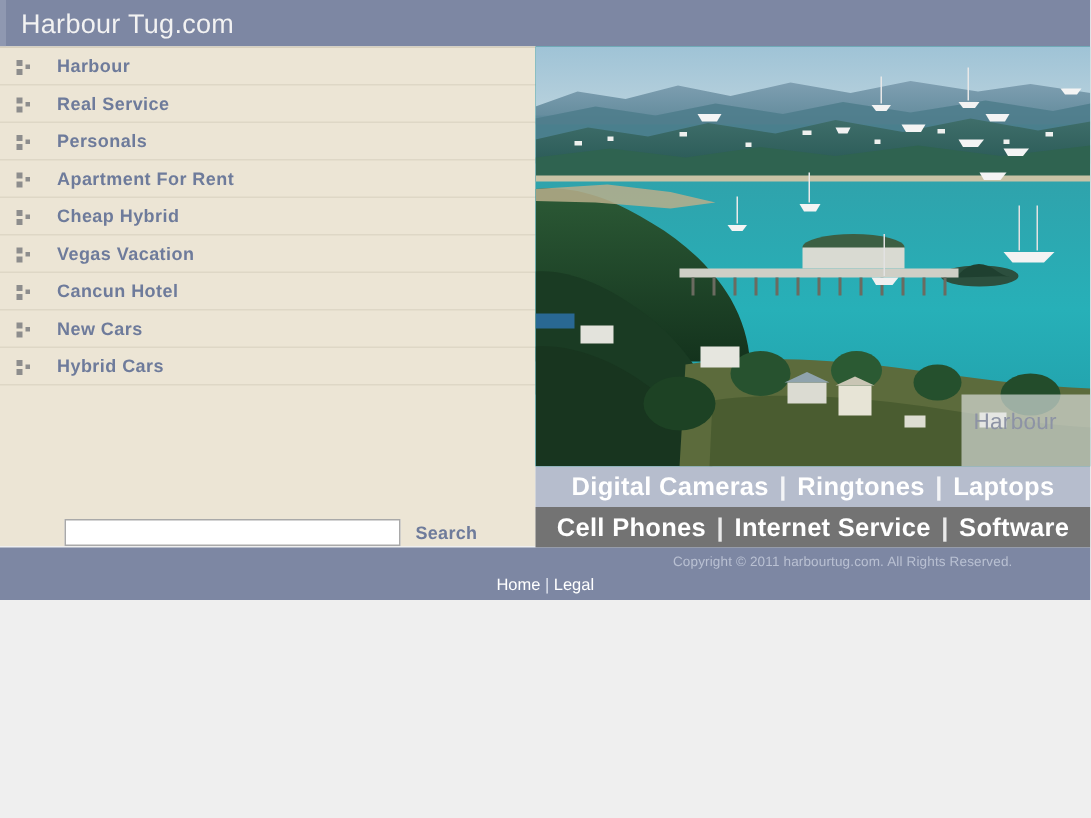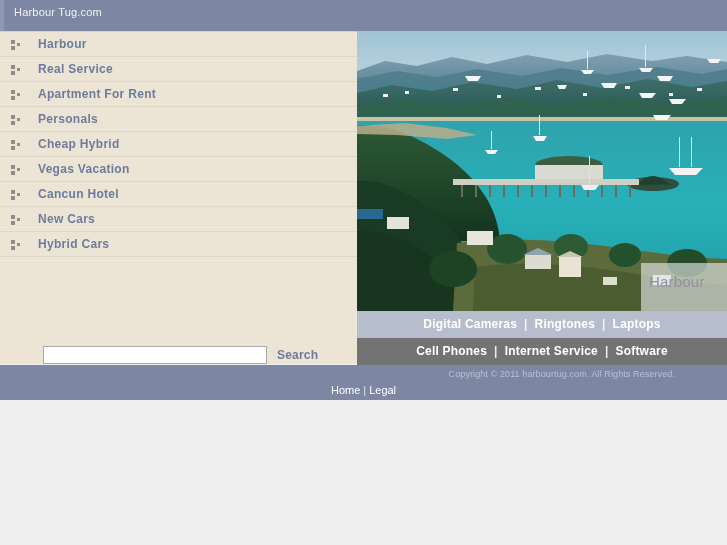--- a/index.html
+++ b/index.html
@@ -25,21 +25,21 @@
   }
   .header-accent {
     position: absolute;
     left: 0; top: 0;
     width: 4px; height: 31px;
     background: #8f98b1;
   }
   .site-title {
     position: absolute;
     left: 14px; top: 6px;
-    font-size: 11px;
+    font-size: 18px;
     color: #f2f2f2;
     letter-spacing: 0.2px;
     font-weight: 400;
     white-space: nowrap;
   }
 
   
   .sidebar {
     position: absolute;
     left: 0; top: 31px;
@@ -138,21 +138,21 @@
 
   
   .navbar {
     position: absolute;
     left: 357px;
     width: 370px;
     height: 27px;
     line-height: 27px;
     text-align: center;
     color: #ffffff;
-    font-size: 12px;
+    font-size: 17px;
     font-weight: bold;
     letter-spacing: 0.2px;
     box-sizing: border-box;
   }
   .navbar-1 { top: 311px; background: #b6bdcd; }
   .navbar-2 { top: 338px; background: #737373; }
   .navbar a {
     color: #ffffff;
     text-decoration: none;
     cursor: pointer;
@@ -231,30 +231,30 @@
           </span>
         <span class="menu-label">Real Service</span>
       </div>
 
       <div class="menu-item">
         <span class="bullet-icon">
             <i class="b1"></i>
             <i class="b2"></i>
             <i class="b3"></i>
           </span>
+        <span class="menu-label">Personals</span>
+      </div>
+
+      <div class="menu-item">
+        <span class="bullet-icon">
+            <i class="b1"></i>
+            <i class="b2"></i>
+            <i class="b3"></i>
+          </span>
         <span class="menu-label">Apartment For Rent</span>
-      </div>
-
-      <div class="menu-item">
-        <span class="bullet-icon">
-            <i class="b1"></i>
-            <i class="b2"></i>
-            <i class="b3"></i>
-          </span>
-        <span class="menu-label">Personals</span>
       </div>
 
       <div class="menu-item">
         <span class="bullet-icon">
             <i class="b1"></i>
             <i class="b2"></i>
             <i class="b3"></i>
           </span>
         <span class="menu-label">Cheap Hybrid</span>
       </div>

